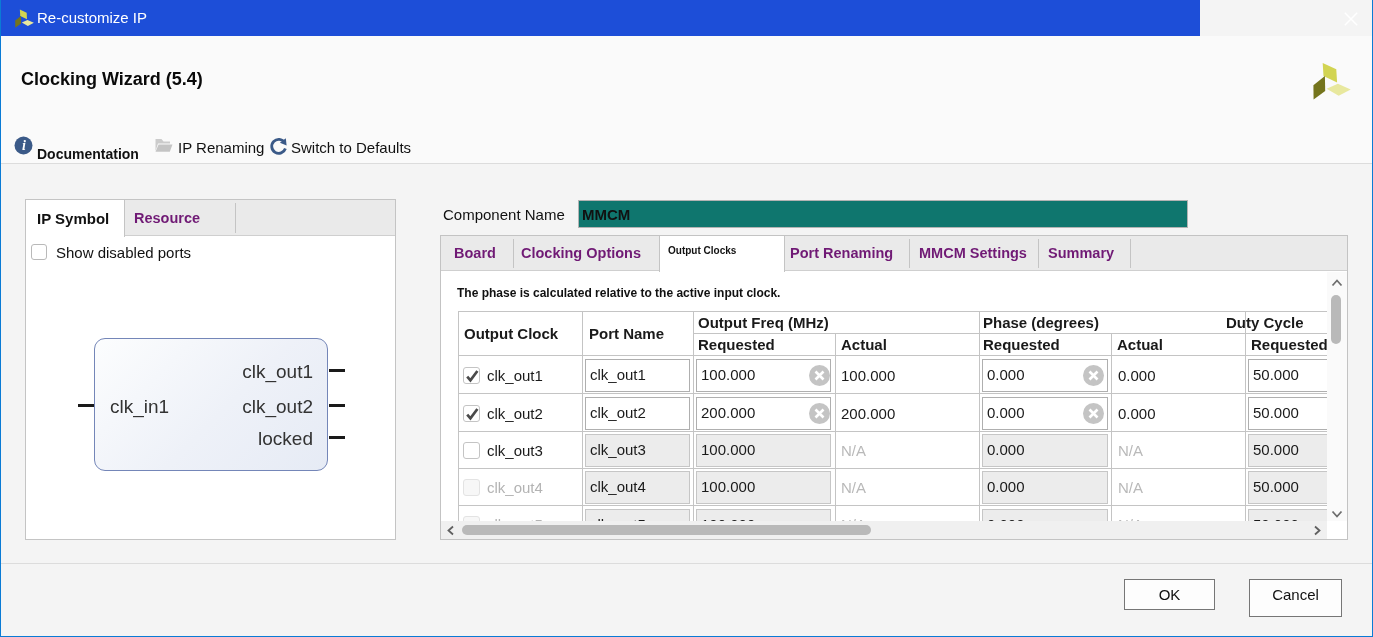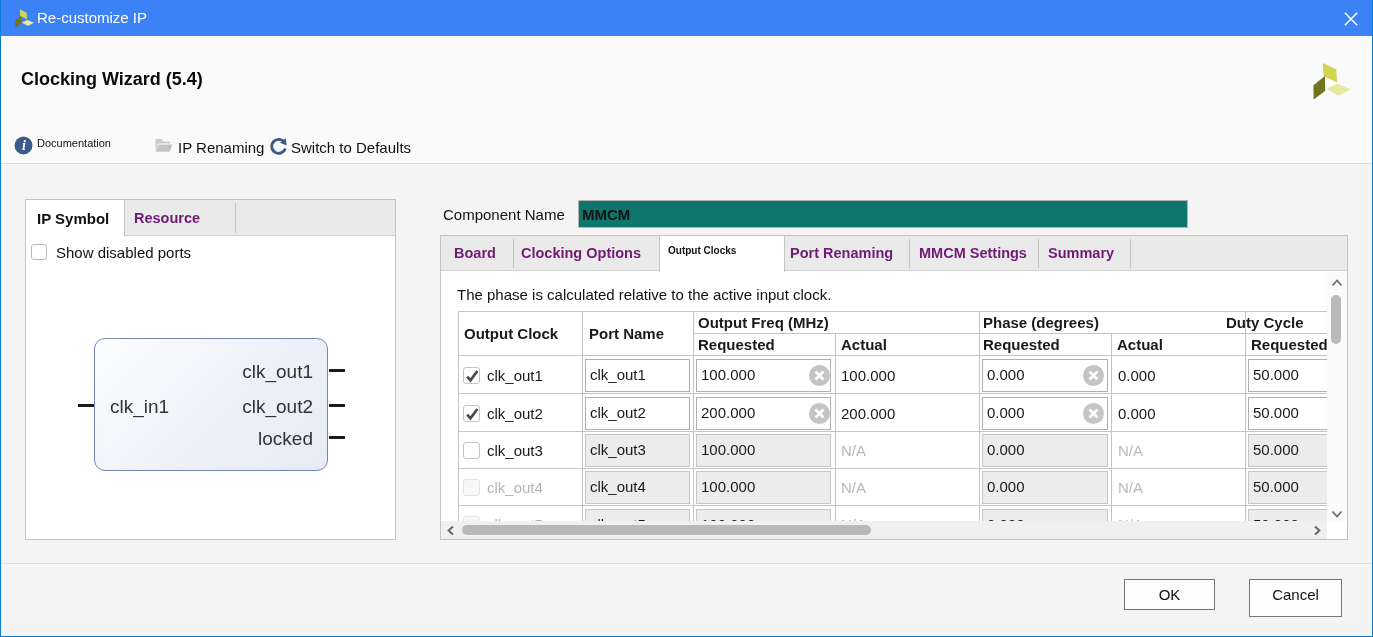--- a/index.html
+++ b/index.html
@@ -20,21 +20,21 @@
 .hline { position:absolute; height:1px; background:#c4c4c4; }
 </style>
 </head>
 <body>
 
 <div class="abs" style="left:0;top:0;width:1373px;height:637px;border-left:1px solid #0a7bd5;border-right:1px solid #0a7bd5;border-bottom:1px solid #0a7bd5;z-index:50;pointer-events:none;"></div>
 
 <div class="abs" style="left:0;top:36px;width:1373px;height:127px;background:#fafafa;"></div>
 <div class="abs" style="left:0;top:163px;width:1373px;height:1px;background:#dcdcdc;"></div>
 
-<div class="abs" style="left:0;top:0;width:1373px;height:36px;background:#3b82f6;">
+<div class="abs" style="left:0;top:0;width:1200px;height:36px;background:#1d4ed8;">
   <svg class="abs" style="left:15px;top:9px;" width="19" height="19" viewBox="0 0 38 38">
     <polygon points="9.7,0.9 23.3,7.3 24.1,20.4 10.5,14" fill="#d2d452"></polygon>
     <polygon points="11.9,14 0.4,23.2 0.6,37.6 12.2,28.9" fill="#74741c"></polygon>
     <polygon points="13.6,26.8 24.9,21.8 37.7,27.5 25.7,33.8" fill="#e8e89e"></polygon>
   </svg>
   <span class="abs" style="left:37px;top:9px;font-size:15px;color:#fff;">Re-customize IP</span>
   <svg class="abs" style="left:1344px;top:12px;" width="14" height="14" viewBox="0 0 14 14">
     <path d="M0.8,0.8 L13.2,13.2 M13.2,0.8 L0.8,13.2" stroke="#fff" stroke-width="1.5"></path>
   </svg>
 </div>
@@ -45,21 +45,21 @@
   <polygon points="9.7,0.9 23.3,7.3 24.1,20.4 10.5,14" fill="#d2d452"></polygon>
   <polygon points="11.9,14 0.4,23.2 0.6,37.6 12.2,28.9" fill="#74741c"></polygon>
   <polygon points="13.6,26.8 24.9,21.8 37.7,27.5 25.7,33.8" fill="#e8e89e"></polygon>
 </svg>
 
 <div class="abs" style="left:14px;top:137px;width:700px;height:20px;">
   <svg class="abs" style="left:0;top:-1px;" width="19" height="19" viewBox="0 0 19 19">
     <circle cx="9.5" cy="9.5" r="9" fill="#3b5a88"></circle>
     <text x="10" y="14.3" font-family="Liberation Serif" font-style="italic" font-weight="bold" font-size="14" fill="#fff" text-anchor="middle">i</text>
   </svg>
-  <span class="abs" style="left:23px;top:0;font-size:11px;">Documentation</span>
+  <span class="abs" style="left:23px;top:9px;font-size:14px;font-weight:bold;">Documentation</span>
   <svg class="abs" style="left:141px;top:1px;" width="18" height="15" viewBox="0 0 18 15">
     <path d="M0.5,13 L0.5,1 L6.5,1 L8.5,3.5 L15,3.5 L15,5.6 L3,5.6 L0.5,13" fill="#cbcbcb"></path>
     <path d="M0.5,13.8 L3.6,6.6 L17.5,6.6 L14.8,13.8 Z" fill="#c4c4c4"></path>
   </svg>
   <span class="abs" style="left:164px;top:2px;font-size:15px;">IP Renaming</span>
   <svg class="abs" style="left:255px;top:0px;" width="19" height="19" viewBox="0 0 19 19">
     <path d="M15.6,5.5 A7,7 0 1 0 16.4,11.5" fill="none" stroke="#3b5a88" stroke-width="2.8"></path>
     <polygon points="16.8,1.2 17.6,8.4 10.9,5.7" fill="#3b5a88"></polygon>
   </svg>
   <span class="abs" style="left:277px;top:2px;font-size:15px;">Switch to Defaults</span>
@@ -102,21 +102,21 @@
 <div class="abs vline" style="left:909px;top:239px;height:29px;"></div>
 <div class="abs vline" style="left:1038px;top:239px;height:29px;"></div>
 <div class="abs vline" style="left:1130px;top:239px;height:29px;"></div>
 <div class="abs tab-gray" style="left:454px;top:245px;">Board</div>
 <div class="abs tab-gray" style="left:521px;top:245px;">Clocking Options</div>
 <div class="abs b" style="left:668px;top:245px;font-size:10px;">Output Clocks</div>
 <div class="abs tab-gray" style="left:790px;top:245px;">Port Renaming</div>
 <div class="abs tab-gray" style="left:919px;top:245px;">MMCM Settings</div>
 <div class="abs tab-gray" style="left:1048px;top:245px;">Summary</div>
 
-<div class="abs" style="left:457px;top:286px;font-size:15px;">The phase is calculated relative to the active input clock.</div>
+<div class="abs" style="left:457px;top:286px;font-size:12px;font-weight:bold;">The phase is calculated relative to the active input clock.</div>
 
 <div class="abs" style="left:458px;top:311px;width:869px;height:210px;overflow:hidden;padding-left:10px;">
   <div class="abs" style="left:0;top:0;width:940px;height:300px;">
 
     <div class="abs hline" style="left:0;top:0;width:940px;"></div>
     <div class="abs hline" style="left:235px;top:22px;width:705px;"></div>
     <div class="abs hline" style="left:0;top:44px;width:940px;"></div>
     <div class="abs hline" style="left:0;top:82px;width:940px;"></div>
     <div class="abs hline" style="left:0;top:120px;width:940px;"></div>
     <div class="abs hline" style="left:0;top:157px;width:940px;"></div>

